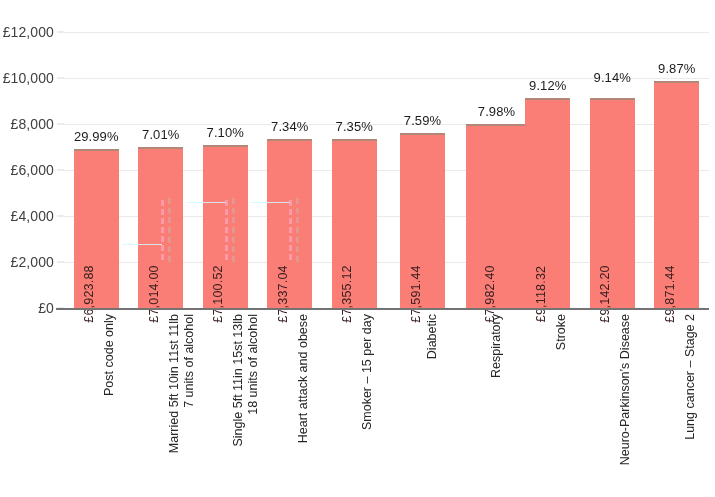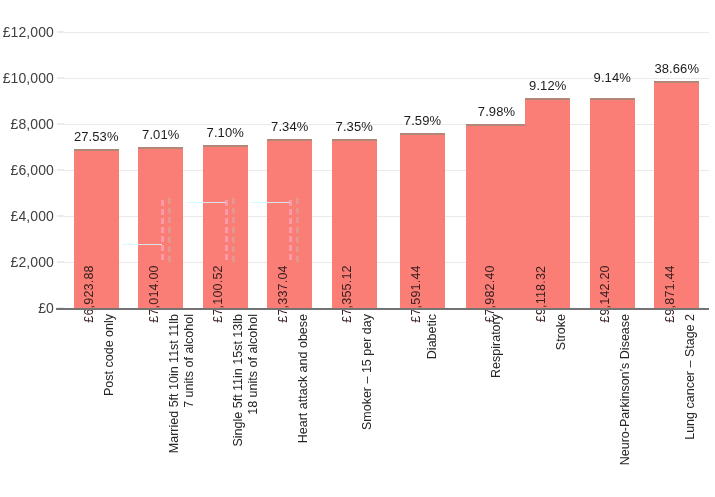--- a/index.html
+++ b/index.html
@@ -194,21 +194,21 @@
       <div class="gridline" style="top: 184px;"></div>
       <div class="gridline" style="top: 138px;"></div>
       <div class="gridline" style="top: 92px;"></div>
       <div class="gridline" style="top: 46px;"></div>
       <div class="gridline" style="top: 0px;"></div>
       <div class="bar-slot" style="left: 9.75px; width: 45px;">
         <div class="bar-glow" style="height: 163.249px;"></div>
         <div class="bar" style="height: 159.249px; background: rgb(250, 125, 118); border-top-color: rgb(176, 136, 120);">
           <span class="bar-value">£6,923.88</span>
         </div>
-        <div class="bar-pct" style="bottom: 164.249px;">27.53%</div>
+        <div class="bar-pct" style="bottom: 164.249px;">29.99%</div>
       </div>
       <div class="bar-slot" style="left: 74.25px; width: 45px;">
         <div class="bar-glow" style="height: 165.322px;"></div>
         <div class="bar" style="height: 161.322px; background: rgb(250, 125, 118); border-top-color: rgb(176, 136, 120);">
           <span class="bar-value">£7,014.00</span>
         </div>
         <div class="bar-pct" style="bottom: 166.322px;">7.01%</div>
       </div>
       <div class="bar-slot" style="left: 138.75px; width: 45px;">
         <div class="bar-glow" style="height: 167.312px;"></div>
@@ -257,21 +257,21 @@
         <div class="bar" style="height: 210.271px; background: rgb(250, 125, 118); border-top-color: rgb(176, 136, 120);">
           <span class="bar-value">£9,142.20</span>
         </div>
         <div class="bar-pct" style="bottom: 223px;">9.14%</div>
       </div>
       <div class="bar-slot" style="left: 590.25px; width: 45px;">
         <div class="bar-glow" style="height: 231.043px;"></div>
         <div class="bar" style="height: 227.043px; background: rgb(250, 125, 118); border-top-color: rgb(176, 136, 120);">
           <span class="bar-value">£9,871.44</span>
         </div>
-        <div class="bar-pct" style="bottom: 232.043px;">38.66%</div>
+        <div class="bar-pct" style="bottom: 232.043px;">9.87%</div>
       </div>
     </div>
 
   <div id="baseline"></div>
 
   <div id="x-axis">
       <div class="x-label" style="left: 38.25px;"><span>Post code only</span></div>
       <div class="x-label" style="left: 102.75px;"><span>Married 5ft 10in 11st 11lb</span><span class="l2">7 units of alcohol</span></div>
       <div class="x-label" style="left: 167.25px;"><span>Single 5ft 11in 15st 13lb</span><span class="l2">18 units of alcohol</span></div>
       <div class="x-label" style="left: 231.75px;"><span>Heart attack and obese</span></div>

